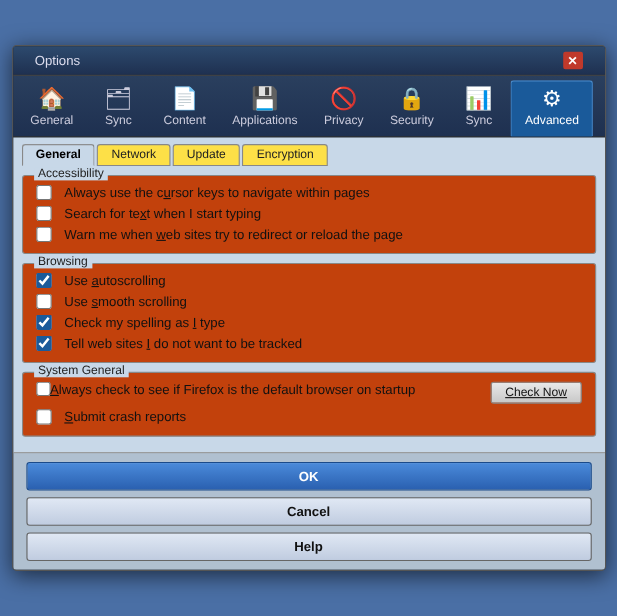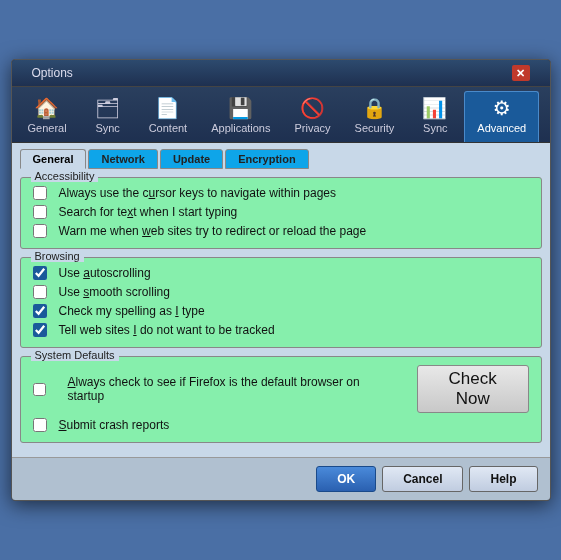--- a/index.html
+++ b/index.html
@@ -83,40 +83,39 @@
       background: #c8d8e8;
       padding: 6px 8px;
     }
     .subtabs {
       display: flex;
       gap: 2px;
       margin-bottom: 8px;
     }
     .subtab {
       padding: 3px 12px;
-      background: #0ea5e9;
+      background: #fde047;
       border: 1px solid #888;
       border-radius: 3px 3px 0 0;
       cursor: pointer;
       font-size: 11px;
       color: #222;
-      font-weight: bold;
     }
     .subtab.active {
       background: #c8d8e8;
       border-bottom: 1px solid #c8d8e8;
       font-weight: bold;
       color: #000;
     }
     .section {
       border: 1px solid #888;
       border-radius: 3px;
       margin-bottom: 8px;
       padding: 8px 12px 10px 12px;
-      background: #86efac;
+      background: #c2410c;
       position: relative;
     }
     .section-title {
       position: absolute;
       top: -8px;
       left: 10px;
       background: #c8d8e8;
       padding: 0 4px;
       font-size: 11px;
       color: #222;
@@ -139,38 +138,40 @@
       cursor: pointer;
       accent-color: #1a5a9a;
     }
     .check-now-btn {
       margin-left: auto;
       padding: 3px 12px;
       background: linear-gradient(180deg, #e8e8e8, #c8c8c8);
       border: 1px solid #888;
       border-radius: 3px;
       cursor: pointer;
-      font-size: 17px;
-      color: #111;
+      font-size: 11px;
+      color: #111;
+      text-decoration: underline;
     }
     .system-row {
       display: flex;
-      align-items: center;
-      gap: 22px;
+      align-items: flex-start;
+      gap: 0;
       margin-bottom: 5px;
       font-size: 12px;
       color: #111;
     }
     .footer {
       background: #b0c0d0;
       padding: 8px 12px;
       display: flex;
       justify-content: flex-end;
       gap: 6px;
       border-top: 1px solid #999;
+      flex-direction: column;
     }
     .footer-btn {
       padding: 5px 20px;
       border: 1px solid #666;
       border-radius: 3px;
       cursor: pointer;
       font-size: 12px;
       background: linear-gradient(180deg, #e0e8f4 0%, #c0cce0 100%);
       color: #111;
       font-weight: bold;
@@ -267,21 +268,21 @@
         <input type="checkbox" id="spell-check" checked="" style="">
         <label for="spell-check">Check my spelling as <u>I</u> type</label>
       </div>
       <div class="checkbox-row">
         <input type="checkbox" id="no-track" checked="" style="">
         <label for="no-track">Tell web sites <u>I</u> do not want to be tracked</label>
       </div>
     </div>
 
     <div class="section">
-      <span class="section-title">System Defaults</span>
+      <span class="section-title">System General</span>
       <div class="system-row">
         <input type="checkbox" id="check-default" style="">
         <label for="check-default"><u>A</u>lways check to see if Firefox is the default browser on startup</label>
         <button class="check-now-btn">Check Now</button>
       </div>
       <div class="checkbox-row">
         <input type="checkbox" id="crash-reports" style="">
         <label for="crash-reports"><u>S</u>ubmit crash reports</label>
       </div>
     </div>

